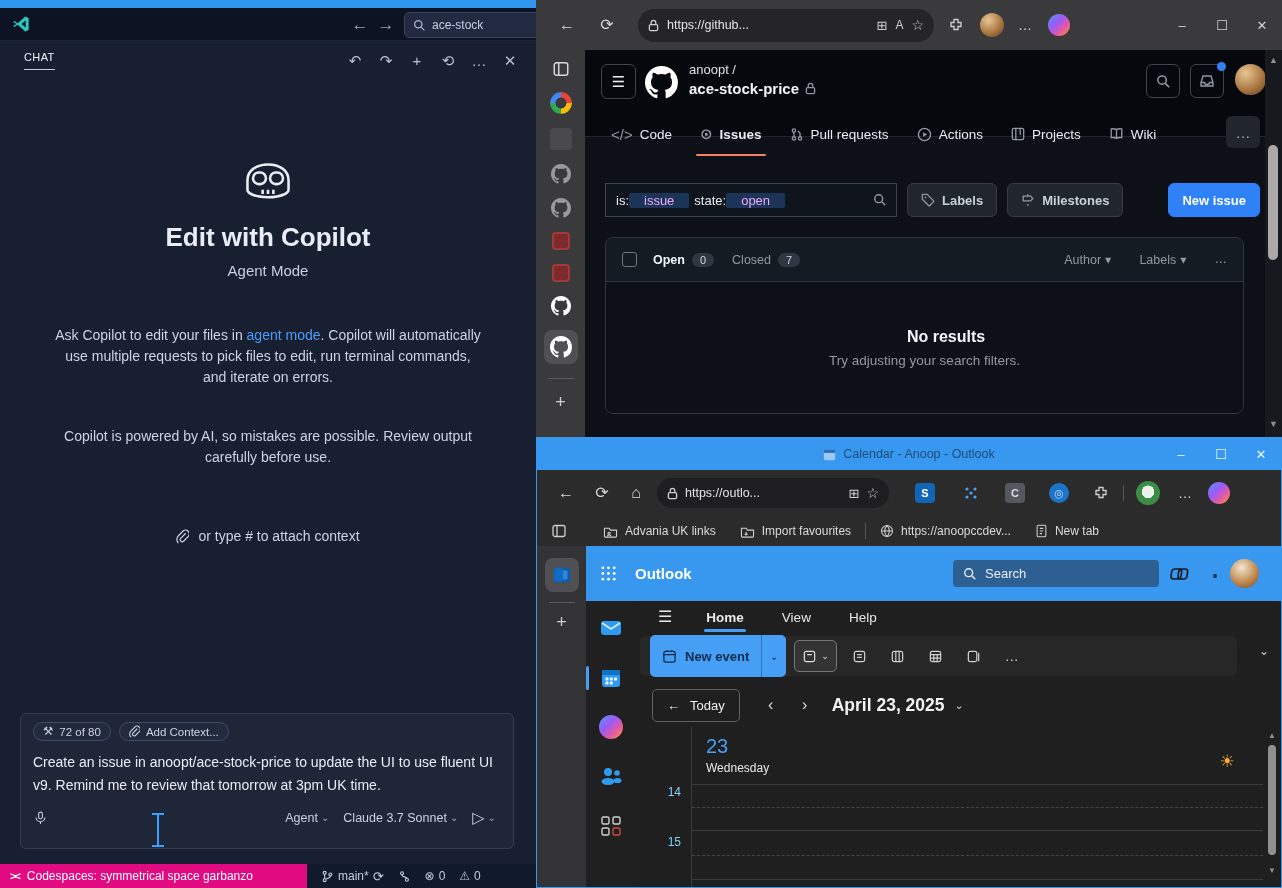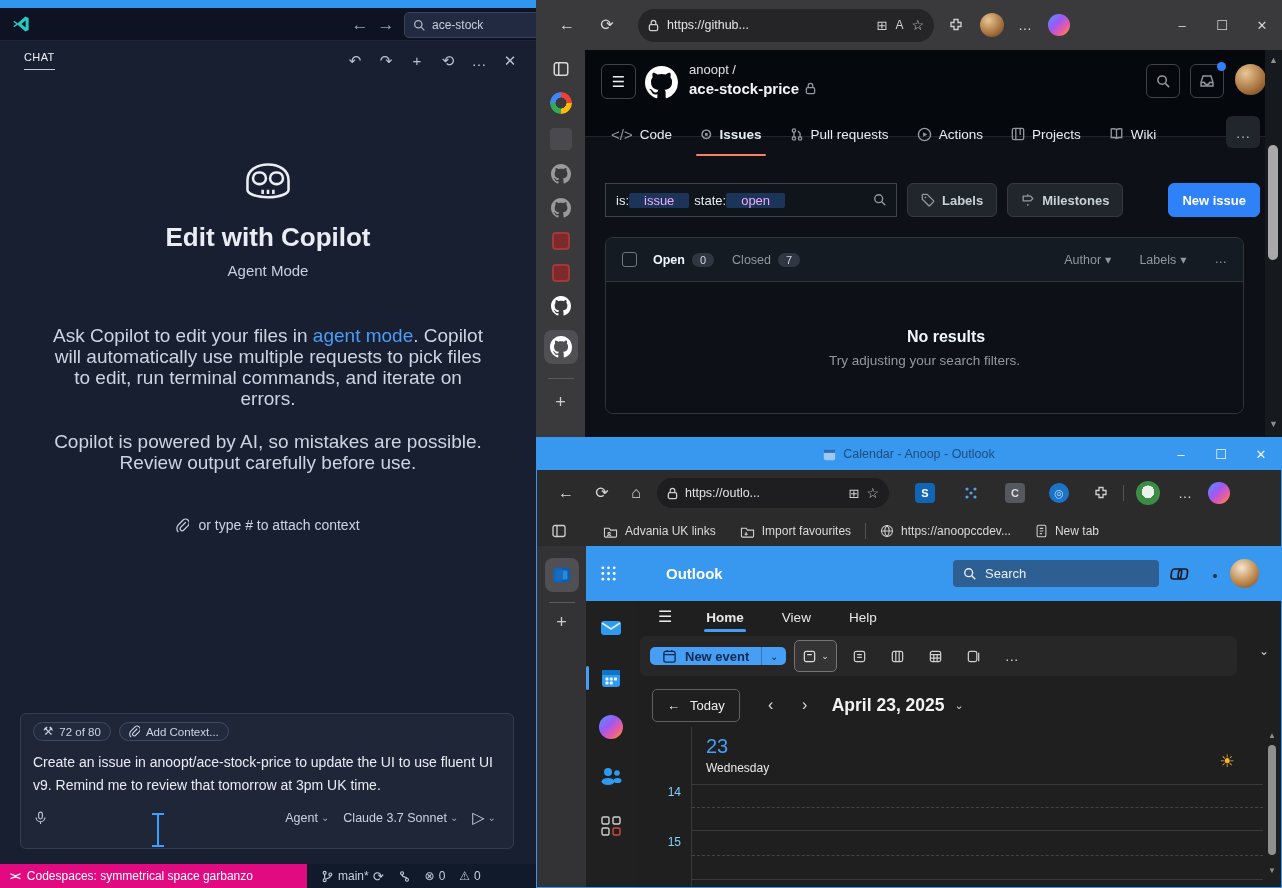--- a/index.html
+++ b/index.html
@@ -20,21 +20,21 @@
   #vsc-logo{margin-left:11px;}
   .vsc-nav{color:#9aa3b5;font-size:17px;width:26px;}
   #vsc-search{position:absolute;left:404px;top:4px;width:140px;height:24px;background:#222a41;border:1px solid #3a4260;border-radius:5px;display:flex;align-items:center;padding-left:8px;color:#c8cfdf;font-size:12px;gap:6px;}
   #chat-head{left:0;top:32px;width:100%;height:40px;display:flex;align-items:center;}
   #chat-tab{margin-left:24px;font-size:11px;letter-spacing:.4px;color:#eef1f7;padding-bottom:6px;border-bottom:1.5px solid #c3cada;}
   #chat-tools{margin-left:auto;margin-right:14px;display:flex;gap:7px;}
   .ct-btn{width:24px;height:24px;color:#b9c2d3;font-size:15px;border-radius:5px;}
   .empty{left:0;top:150px;right:0;display:flex;flex-direction:column;align-items:center;text-align:center;}
   .empty h1{margin:16px 0 0 0;font-size:26px;font-weight:700;color:#e9edf4;}
   .empty .sub{margin-top:9px;font-size:15px;color:#c8d0df;}
-  .empty p{width:432px;margin:0;font-size:19px;line-height:21px;color:#ccd4e2;}
+  .empty p{width:432px;margin:16px;font-size:14px;line-height:21px;color:#ccd4e2;}
   .empty .p1{margin-top:46px;}
   .empty .p2{margin-top:22px;}
   .link{color:#4c9cf8;}
   .hint{margin-top:44px;font-size:14px;color:#ccd4e2;display:flex;gap:9px;align-items:center;}
   #chat-input{left:20px;top:705px;width:494px;height:136px;background:#1f2638;border:1px solid #343c52;border-radius:6px;box-sizing:border-box;padding:8px 12px;}
   .pillrow{display:flex;gap:8px;}
   .pill{display:flex;align-items:center;gap:6px;border:1px solid #414a63;border-radius:11px;padding:2px 9px;font-size:11.5px;color:#cdd4e2;background:#222a3d;}
   #msg{margin-top:10px;font-size:14px;line-height:23px;color:#e8ecf3;}
   #input-bottom{display:flex;align-items:center;margin-top:9px;color:#c2cadb;}
   .ib-right{margin-left:auto;display:flex;align-items:center;gap:4px;font-size:12.5px;}
@@ -100,34 +100,34 @@
   #ol-title{margin:0 auto;font-size:12.5px;color:#1d4e7d;display:flex;align-items:center;gap:7px;}
   #ol-titlebar .winctl{color:#eef5fc;}
   #ol-toolbar{left:0;top:32px;width:100%;height:46px;display:flex;align-items:center;}
   #ol-address{width:212px;height:30px;background:#1e1e20;border-radius:16px;display:flex;align-items:center;padding:0 10px;gap:7px;color:#e3e3e3;font-size:12.5px;}
   .ext{width:20px;height:20px;border-radius:4px;font-size:11px;font-weight:700;display:flex;align-items:center;justify-content:center;}
   #ol-bookmarks{left:0;top:78px;width:100%;height:30px;display:flex;align-items:center;font-size:12px;color:#dadada;gap:4px;}
   .bm{display:flex;align-items:center;gap:7px;padding:0 10px;}
   .vdiv{width:1px;height:16px;background:#555;}
   #ol-side{left:0;top:108px;width:49px;bottom:0;background:#333336;display:flex;flex-direction:column;align-items:center;padding-top:12px;gap:10px;box-sizing:border-box;}
   #ol-app{left:49px;top:108px;right:0;bottom:0;background:#1f1f1f;overflow:hidden;}
-  #ol-header{height:55px;background:#3897ef;display:flex;align-items:center;position:relative;gap:31px;}
+  #ol-header{height:55px;background:#3897ef;display:flex;align-items:center;position:relative;}
   #waffle{margin-left:14px;}
   #ol-brand{margin-left:18px;font-size:15px;font-weight:700;color:#fff;}
   #ol-search{position:absolute;left:367px;top:14px;width:206px;height:27px;background:#2d5f93;border-radius:4px;display:flex;align-items:center;gap:8px;padding:0 10px;color:#e8eff7;font-size:13px;box-sizing:border-box;}
   #ol-rail{position:absolute;left:0;top:55px;width:50px;bottom:0;background:#202020;display:flex;flex-direction:column;align-items:center;padding-top:14px;gap:24px;}
   .rail-item{position:relative;width:26px;height:26px;display:flex;align-items:center;justify-content:center;}
   #rail-cal-bar{position:absolute;left:-12px;top:1px;width:3px;height:24px;background:#479ef5;border-radius:2px;}
   #ol-main{position:absolute;left:50px;top:55px;right:0;bottom:0;}
   #ol-menu{height:32px;display:flex;align-items:center;font-size:13.5px;color:#e8e8e8;}
   #ol-menu .mtab{padding:0 4px;margin-left:30px;position:relative;height:100%;display:flex;align-items:center;}
   #ol-menu .mtab.active{font-weight:700;}
   #ol-menu .mtab.active:after{content:"";position:absolute;left:2px;right:2px;bottom:1px;height:3px;background:#479ef5;border-radius:2px;}
   #ol-ribbon{position:absolute;left:4px;top:35px;right:44px;height:40px;background:#272727;border-radius:6px;display:flex;align-items:center;padding:0 10px;box-sizing:border-box;gap:8px;}
-  #new-event{display:flex;height:18px;border-radius:5px;overflow:hidden;}
+  #new-event{display:flex;height:42px;border-radius:5px;overflow:hidden;}
   #ne-main{background:#479ef5;color:#0f2b4d;display:flex;align-items:center;gap:8px;padding:0 12px;font-size:13px;font-weight:600;}
   #ne-caret{background:#479ef5;color:#0f2b4d;width:24px;display:flex;align-items:center;justify-content:center;border-left:1px solid rgba(10,40,80,.35);font-size:10px;}
   #view-toggle{display:flex;align-items:center;gap:4px;height:30px;padding:0 7px;border:1px solid #757575;border-radius:5px;background:#343434;color:#ddd;}
   .rib-ico{width:30px;height:30px;color:#d0d0d0;border-radius:5px;}
   #ribbon-collapse{position:absolute;right:12px;top:44px;color:#cfcfcf;font-size:12px;}
   #ol-datebar{position:absolute;left:4px;top:84px;right:44px;height:40px;display:flex;align-items:center;}
   #today-btn{display:flex;align-items:center;gap:10px;height:31px;padding:0 14px;border:1px solid #616161;border-radius:5px;color:#eee;font-size:13px;margin-left:12px;}
   .datenav{width:34px;height:30px;color:#ddd;font-size:16px;}
   #date-label{font-size:17.5px;font-weight:700;color:#f2f2f2;margin-left:10px;}
   #date-caret{color:#cfcfcf;font-size:11px;margin-left:10px;}

